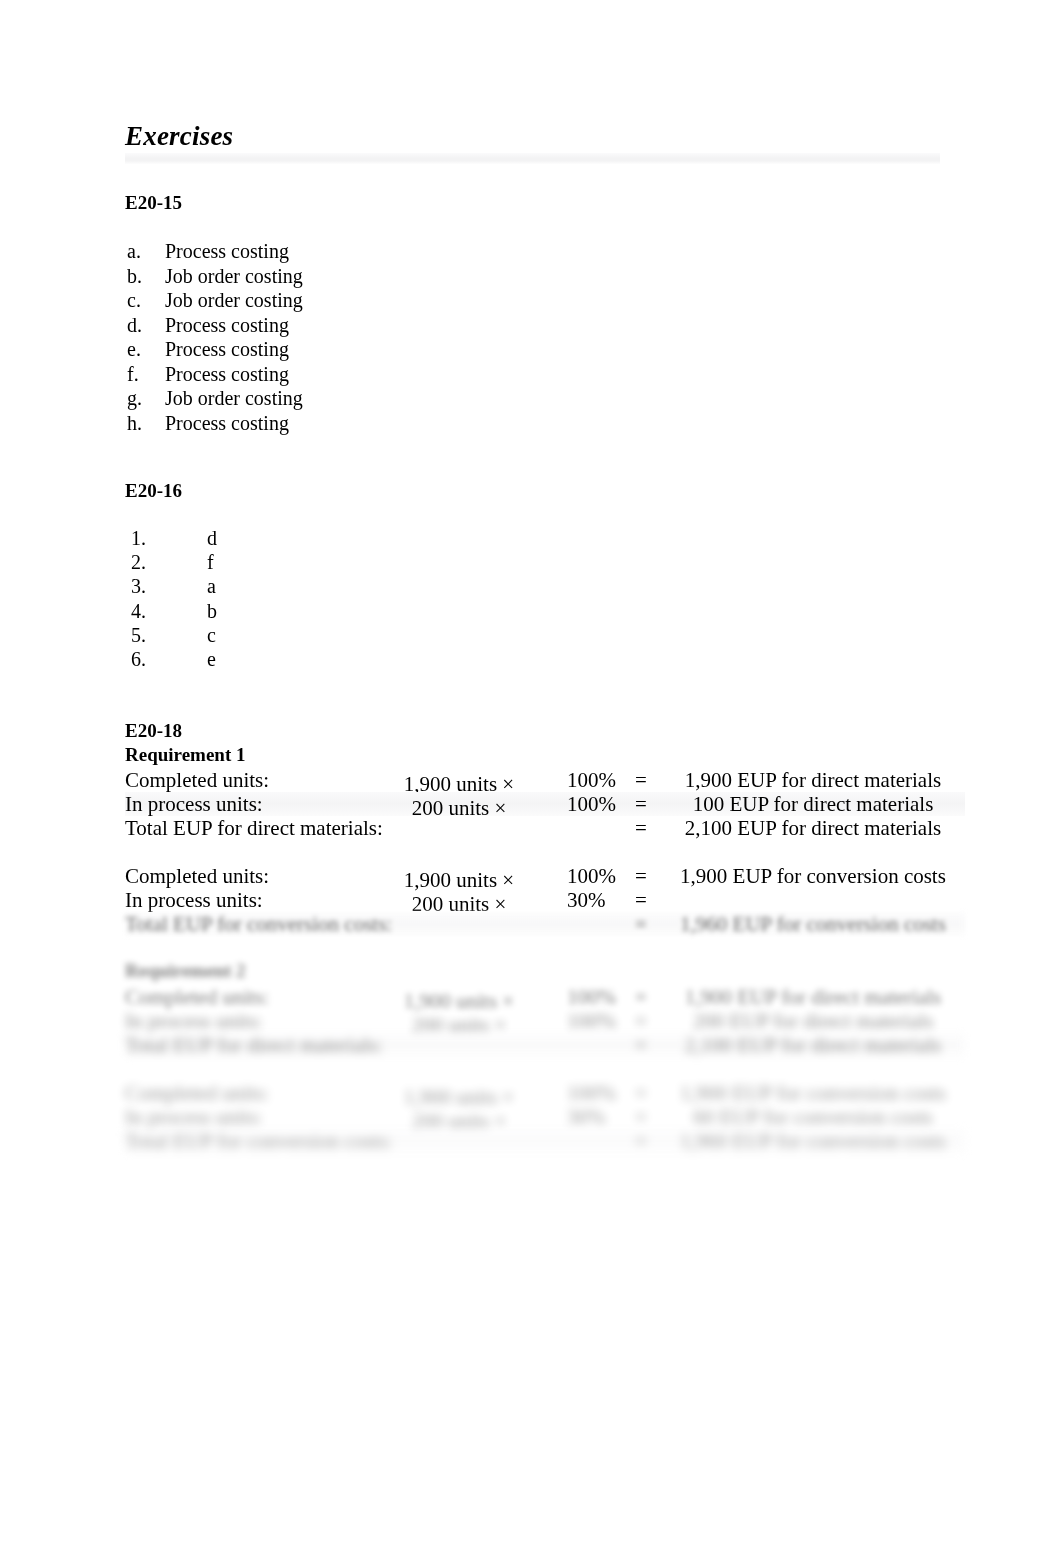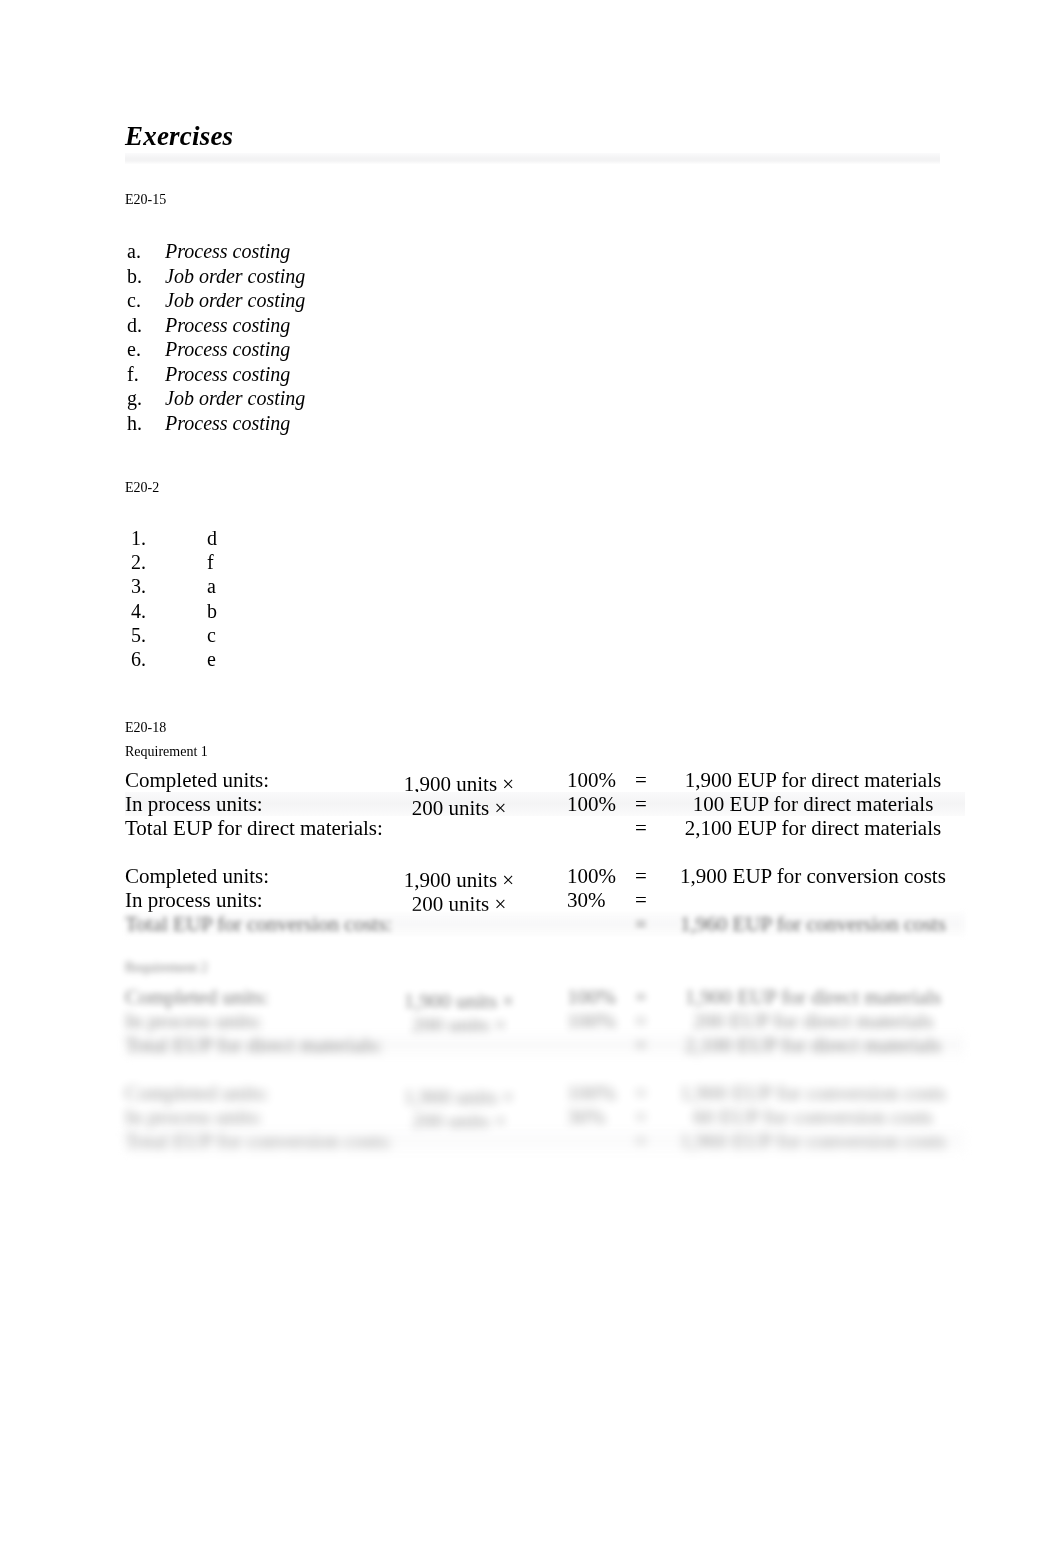--- a/index.html
+++ b/index.html
@@ -40,22 +40,22 @@
     left: 125px;
     top: 153px;
     width: 815px;
     height: 11px;
     background: linear-gradient(to bottom, #fbfbfc 0%, #f3f3f4 45%, #f3f3f4 70%, #fdfdfd 100%);
   }
 
   
   .sec-label {
     position: absolute;
-    font-size: 14px;
-    font-weight: normal;
+    font-size: 19px;
+    font-weight: bold;
     line-height: 1.15;
     white-space: nowrap;
   }
 
   
   .list-alpha {
     position: absolute;
     left: 125px;
     top: 239px;
     width: 420px;
@@ -70,21 +70,20 @@
   .list-alpha .marker {
     position: absolute;
     left: 2px;
     top: 0;
     width: 34px;
   }
   .list-alpha .text {
     position: absolute;
     left: 40px;
     top: 0;
-    font-style: italic;
   }
 
   
   .list-num {
     position: absolute;
     left: 125px;
     top: 526px;
     width: 300px;
   }
   .list-num .row {
@@ -200,21 +199,21 @@
     <div class="row">
       <span class="marker">g.</span>
       <span class="text">Job order costing</span>
     </div>
     <div class="row">
       <span class="marker">h.</span>
       <span class="text">Process costing</span>
     </div>
   </div>
 
-  <div class="sec-label" style="left:125px; top:480px;">E20-2</div>
+  <div class="sec-label" style="left:125px; top:480px;">E20-16</div>
 
   <div class="list-num">
     <div class="row">
       <span class="marker">1.</span>
       <span class="text">d</span>
     </div>
     <div class="row">
       <span class="marker">2.</span>
       <span class="text">f</span>
     </div>

